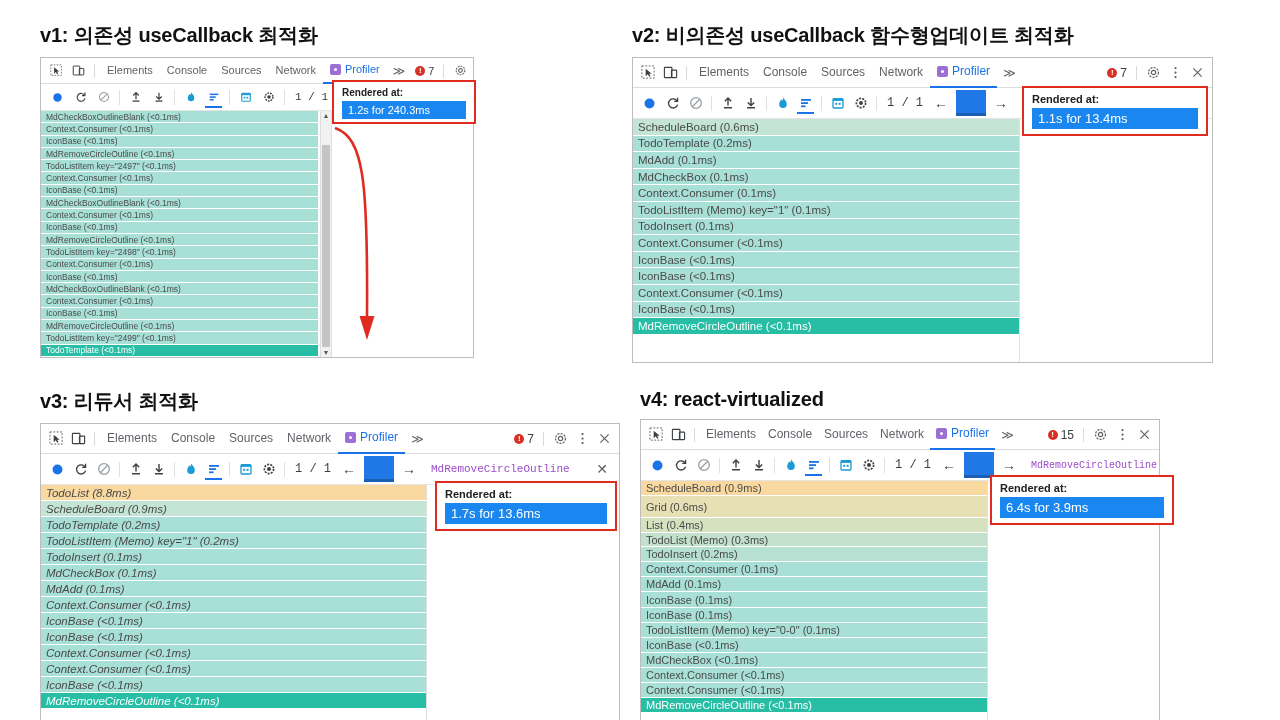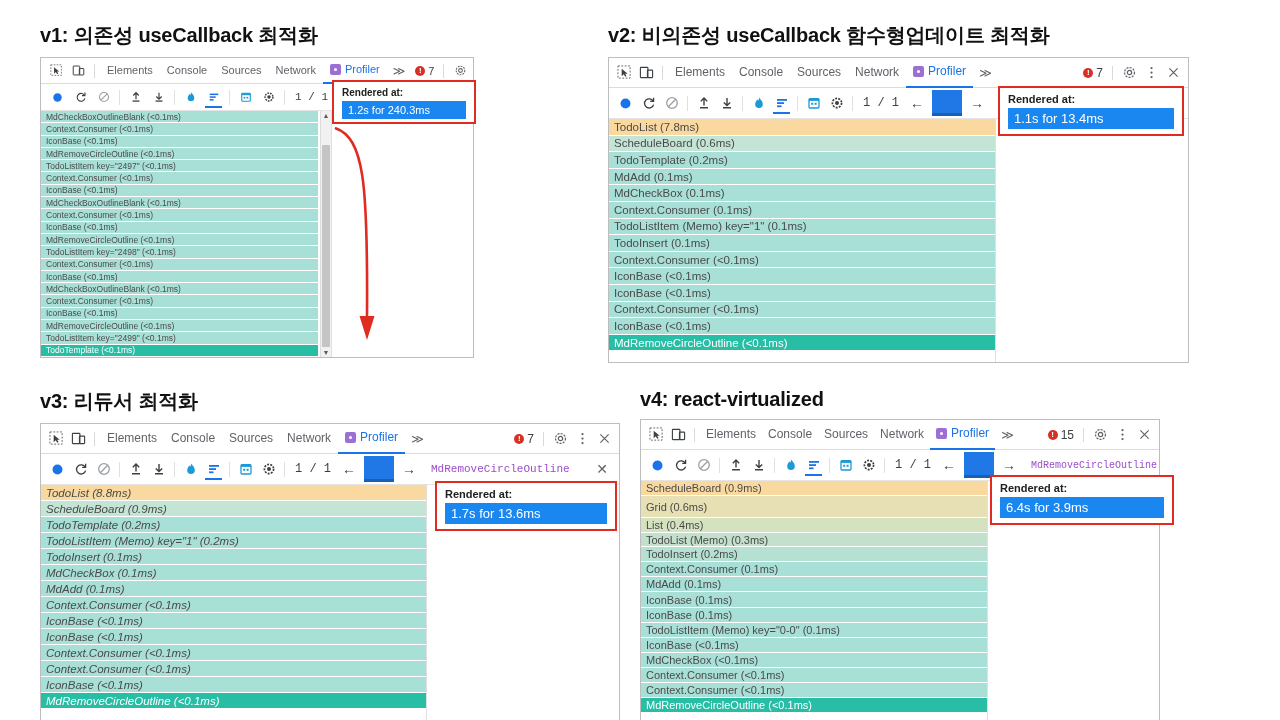--- a/index.html
+++ b/index.html
@@ -467,21 +467,21 @@
       <div class="callout-label">Rendered at:</div>
       <div class="callout-value">1.2s for 240.3ms</div>
     </div>
 
     <svg class="redarrow" style="left:280px; top:100px;" width="70" height="230" viewBox="0 0 70 230">
       <path d="M15 6 C44 16 48 60 47 195" fill="none" stroke="#e02b20" stroke-width="2.6"></path>
       <path d="M47 218 L39.5 194 L54.5 194 Z" fill="#e02b20"></path>
     </svg>
   </div>
 
-  <div class="panel" style="left:608px; top:12px;">
+  <div class="panel" style="left:632px; top:12px;">
     <div class="panel-title">v2: 비의존성 useCallback 함수형업데이트 최적화</div>
     <div class="devtools" style="width:581px; height:306px;">
 
       <div class="tabbar" style="height:30px;">
         <span class="tb-icon">
           <svg width="15" height="15" viewBox="0 0 16 16">
               <rect x="1" y="1" width="13" height="13" fill="none" stroke="#5f6368" stroke-width="1" stroke-dasharray="2 1.6"></rect>
               <path d="M5 4 L5 12 L7.2 9.8 L8.8 12.6 L10.2 11.8 L8.6 9.2 L11.4 9.2 Z" fill="#3c4043"></path>
             </svg>
         </span>
@@ -592,21 +592,20 @@
         <span class="snapbar" style="width:30px; height:23px;"></span>
         <span class="arrowbtn" style="font-size:14px;">→</span>
         <span class="commitname" style="font-size:11px;">MdRemoveCircleOutline</span>
         <span class="pt-spacer"></span>
         <span class="closex" style="font-size:14px;">✕</span>
       </div>
 
       <div class="devbody" style="height:245px;">
         <div class="flamecol" style="width:386px;">
           <div id="rows-v2">
-              <div class="row" style="height: 16.6px; font-size: 11.5px; background: rgb(250, 217, 160); margin-right: 0px;">TodoList (7.8ms)</div>
               <div class="row" style="height: 16.6px; font-size: 11.5px; background: rgb(196, 228, 214); margin-right: 0px;">ScheduleBoard (0.6ms)</div>
               <div class="row" style="height: 16.6px; font-size: 11.5px; background: rgb(168, 224, 216); margin-right: 0px;">TodoTemplate (0.2ms)</div>
               <div class="row" style="height: 16.6px; font-size: 11.5px; background: rgb(168, 224, 216); margin-right: 0px;">MdAdd (0.1ms)</div>
               <div class="row" style="height: 16.6px; font-size: 11.5px; background: rgb(168, 224, 216); margin-right: 0px;">MdCheckBox (0.1ms)</div>
               <div class="row" style="height: 16.6px; font-size: 11.5px; background: rgb(168, 224, 216); margin-right: 0px;">Context.Consumer (0.1ms)</div>
               <div class="row" style="height: 16.6px; font-size: 11.5px; background: rgb(168, 224, 216); margin-right: 0px;">TodoListItem (Memo) key="1" (0.1ms)</div>
               <div class="row" style="height: 16.6px; font-size: 11.5px; background: rgb(168, 224, 216); margin-right: 0px;">TodoInsert (0.1ms)</div>
               <div class="row" style="height: 16.6px; font-size: 11.5px; background: rgb(168, 224, 216); margin-right: 0px;">Context.Consumer (&lt;0.1ms)</div>
               <div class="row" style="height: 16.6px; font-size: 11.5px; background: rgb(168, 224, 216); margin-right: 0px;">IconBase (&lt;0.1ms)</div>
               <div class="row" style="height: 16.6px; font-size: 11.5px; background: rgb(168, 224, 216); margin-right: 0px;">IconBase (&lt;0.1ms)</div>

